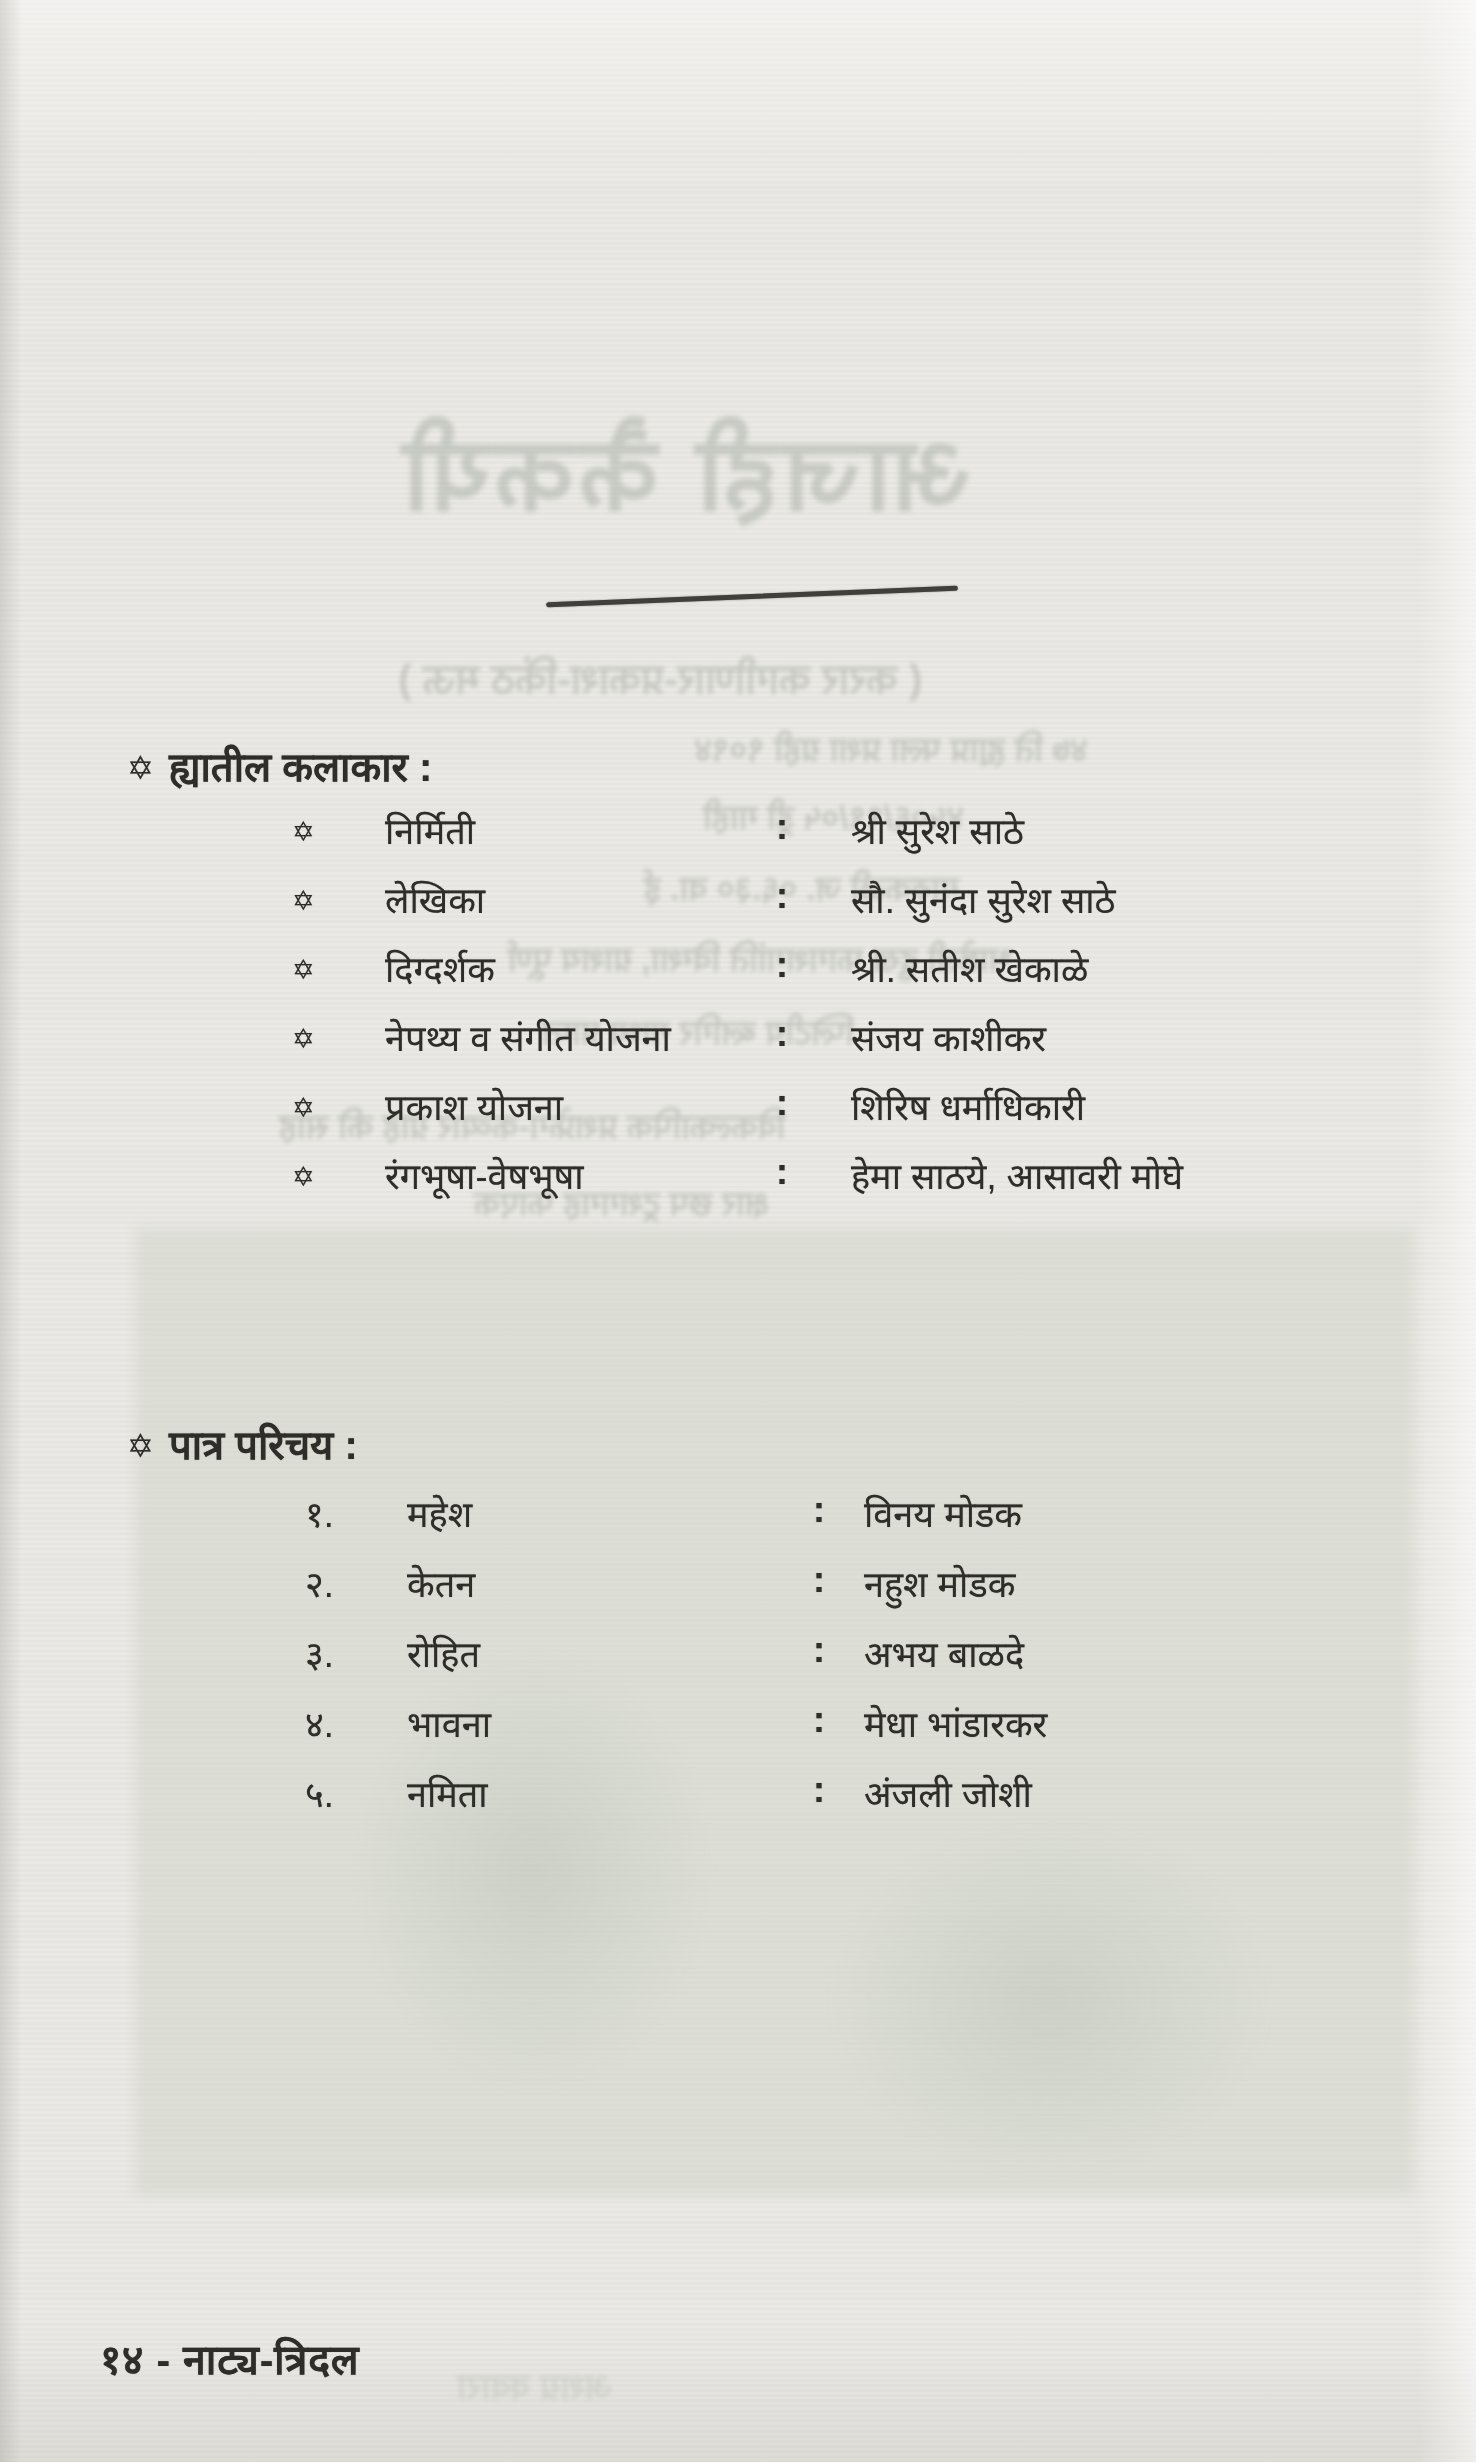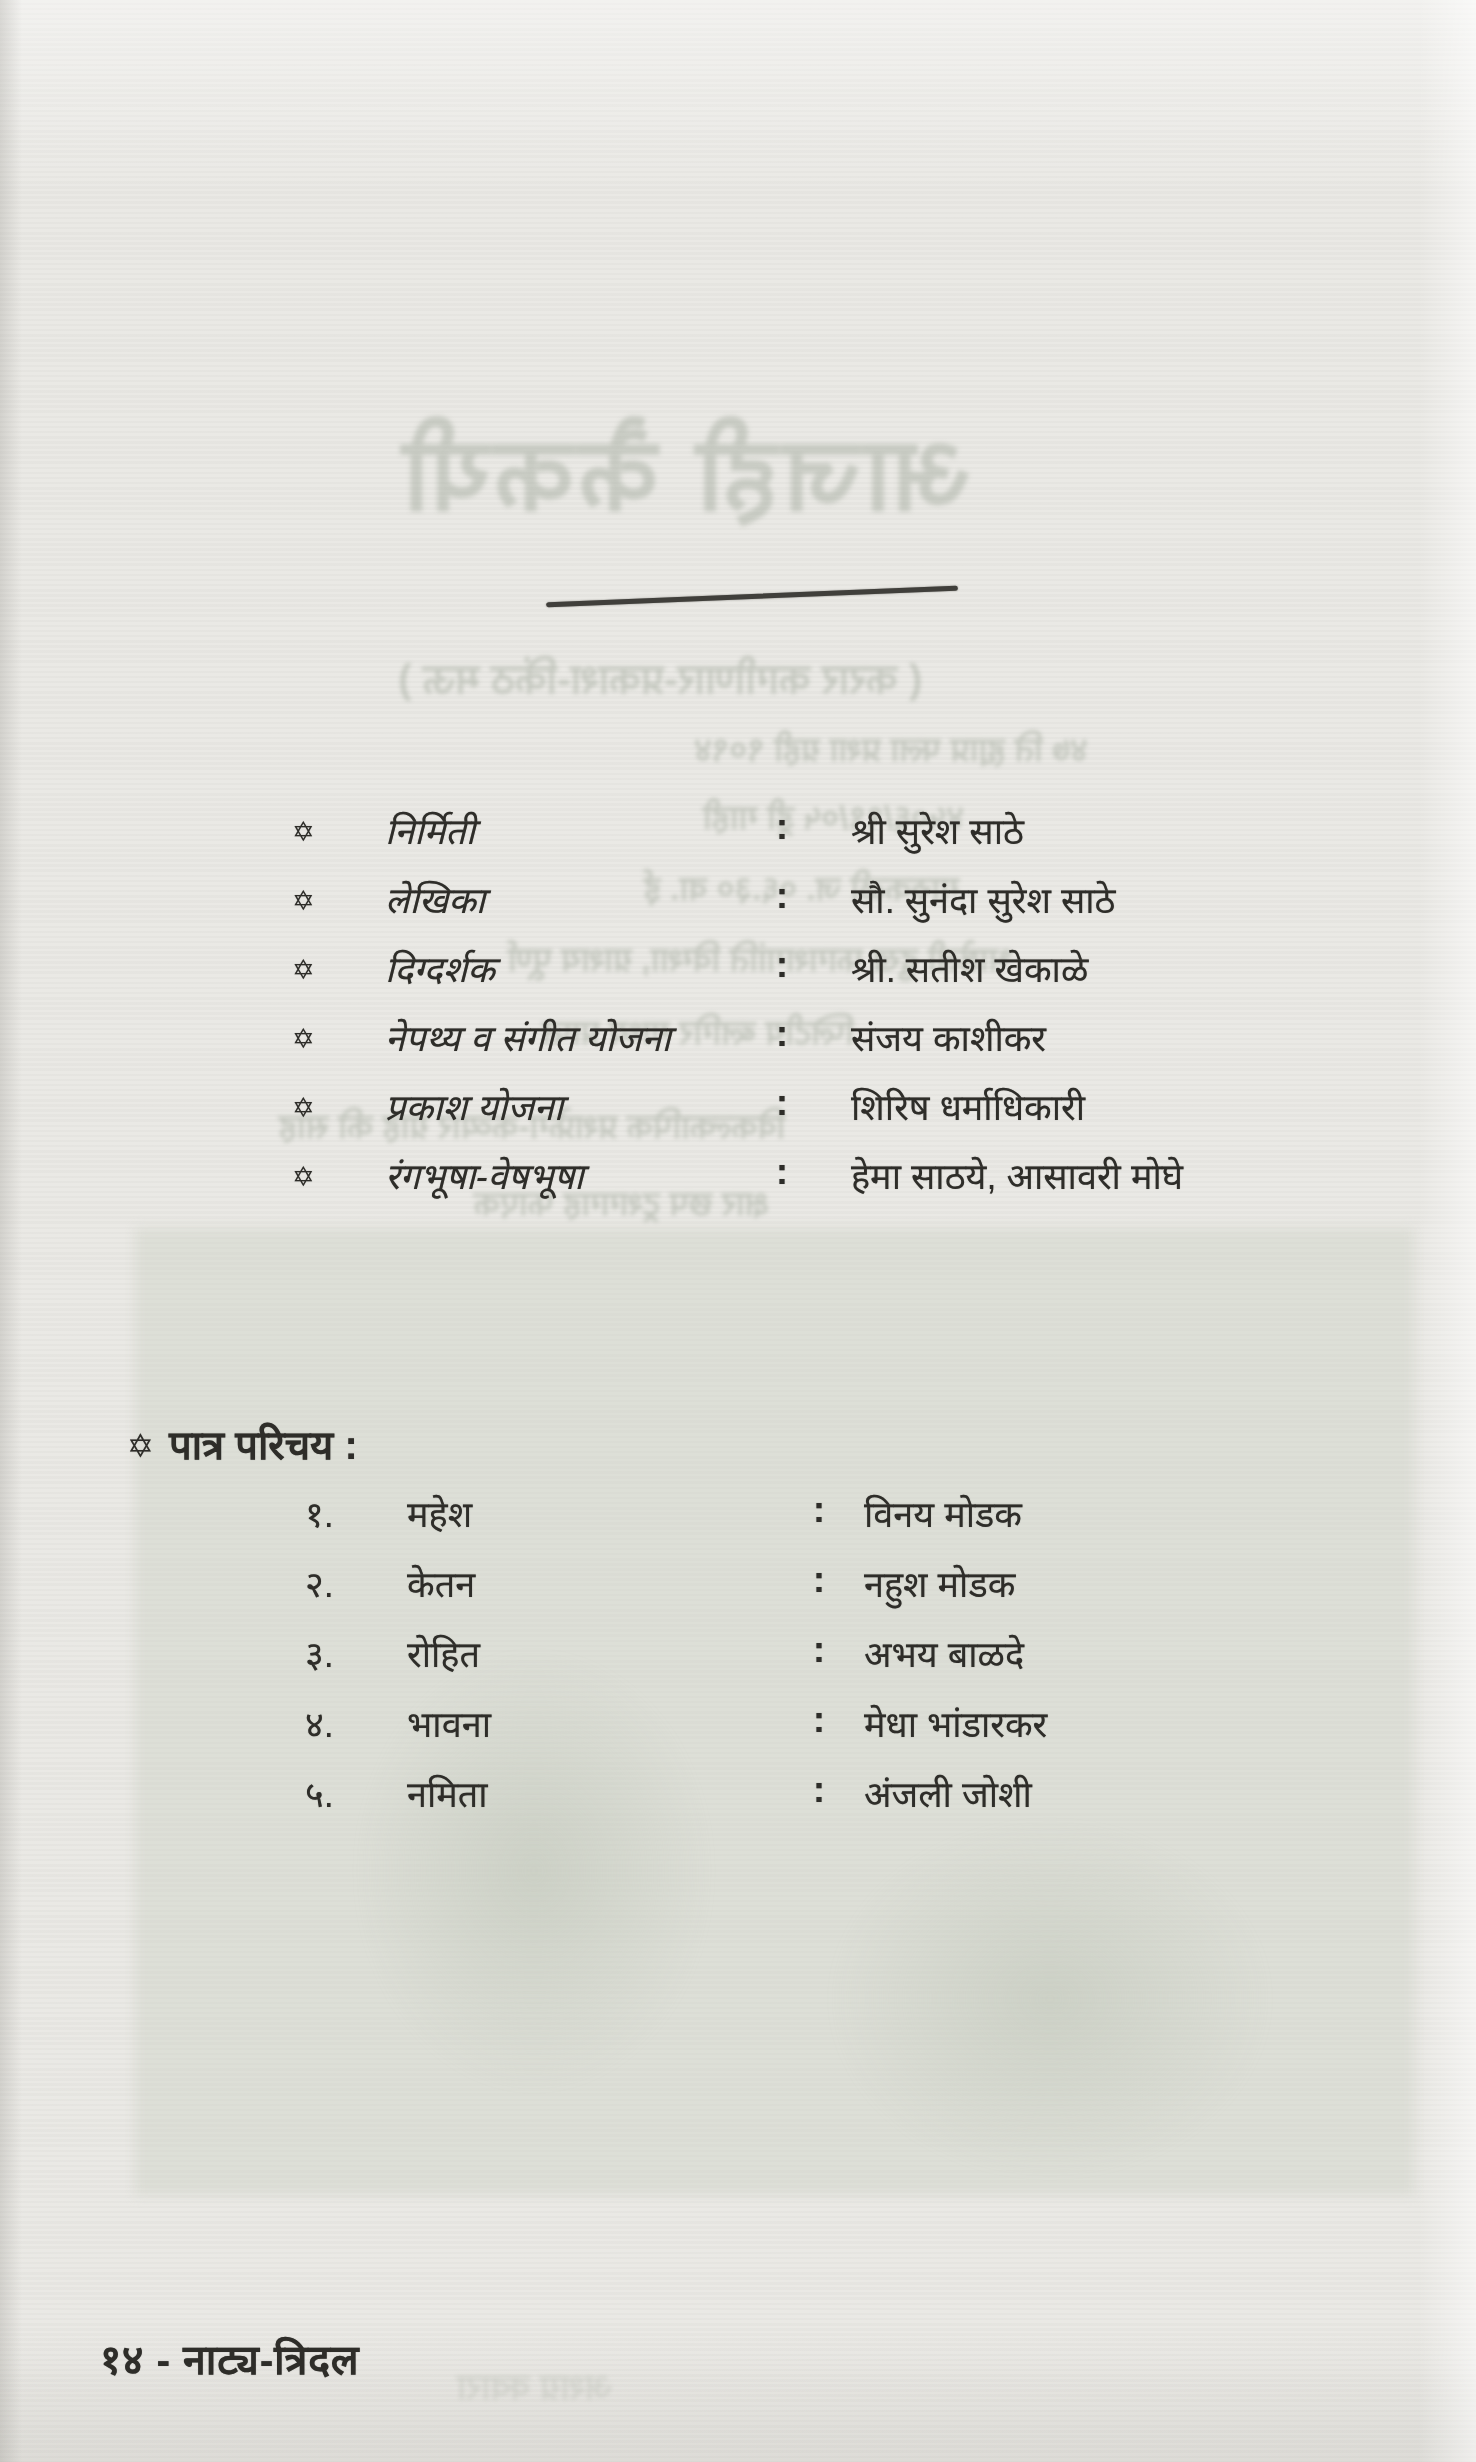--- a/index.html
+++ b/index.html
@@ -50,21 +50,21 @@
   .sec-heading{
     position:absolute;font-size:40px;font-weight:700;white-space:nowrap;
     text-shadow:0 0 0.8px rgba(46,45,41,.55);
   }
   .sec-heading .bullet{font-size:32px;margin-right:15.2px;position:relative;top:-2.5px;}
   .rows{position:absolute;}
   .row{position:relative;height:69px;}
   .row span{position:absolute;font-size:36px;white-space:nowrap;text-shadow:0 0 0.8px rgba(46,45,41,.5);}
   .crew-rows{left:292px;top:806px;width:1169px;}
   .crew-rows .bullet{left:0;top:10.2px;font-size:27px;}
-  .crew-rows .role{left:93px;top:0;font-style:italic;}
+  .crew-rows .role{left:93px;top:0;}
   .crew-rows .colon{left:484px;top:0;font-weight:700;}
   .crew-rows .name{left:559px;top:0;}
   .cast-rows{left:305px;top:1489px;width:1152px;}
   .cast-rows .row{height:70px;}
   .cast-rows .num{left:0;top:0;}
   .cast-rows .char{left:102px;top:0;}
   .cast-rows .colon{left:508px;top:0;font-weight:700;}
   .cast-rows .actor{left:559px;top:0;}
   .assist-para{
     position:absolute;left:125px;top:1229px;width:1284px;
@@ -92,20 +92,23 @@
   <div class="ghost" style="left:703px;top:793px;font-size:34px;">४५०६/९९/०५ ड्री गाही</div>
   <div class="ghost" style="left:644px;top:864px;font-size:34px;">गारुकळी ज. ०६.३० वा. ई</div>
   <div class="ghost" style="left:508px;top:935px;font-size:34px;">भाष्ठेली दुख फागशगांति विग्शा, ग्राशय पूर्ण</div>
   <div class="ghost" style="left:542px;top:1008px;font-size:34px;">प्लिटीय ब्लगिर गाध्य प्राप्त</div>
   <div class="ghost" style="left:279px;top:1102px;font-size:34px;">विकल्कापिक प्रशफ्रेग-कव्यार ग्राह की साह</div>
   <div class="ghost" style="left:474px;top:1179px;font-size:34px;">क्षार छप ट्रशगगह फाएक</div>
   <div class="ghost" style="left:457px;top:2361px;font-size:36px;opacity:.22;">अशग्र क्वारा</div>
 
   <div class="title-underline"></div>
 
+  <div class="sec-heading" style="left:127px;top:738px;">
+    <span class="bullet">✡</span><span>ह्यातील कलाकार :</span>
+  </div>
 
   <div class="rows crew-rows">
     <div class="row">
       <span class="bullet">✡</span>
       <span class="role">निर्मिती</span>
       <span class="colon">:</span>
       <span class="name">श्री सुरेश साठे</span>
     </div>
     <div class="row">
       <span class="bullet">✡</span>

